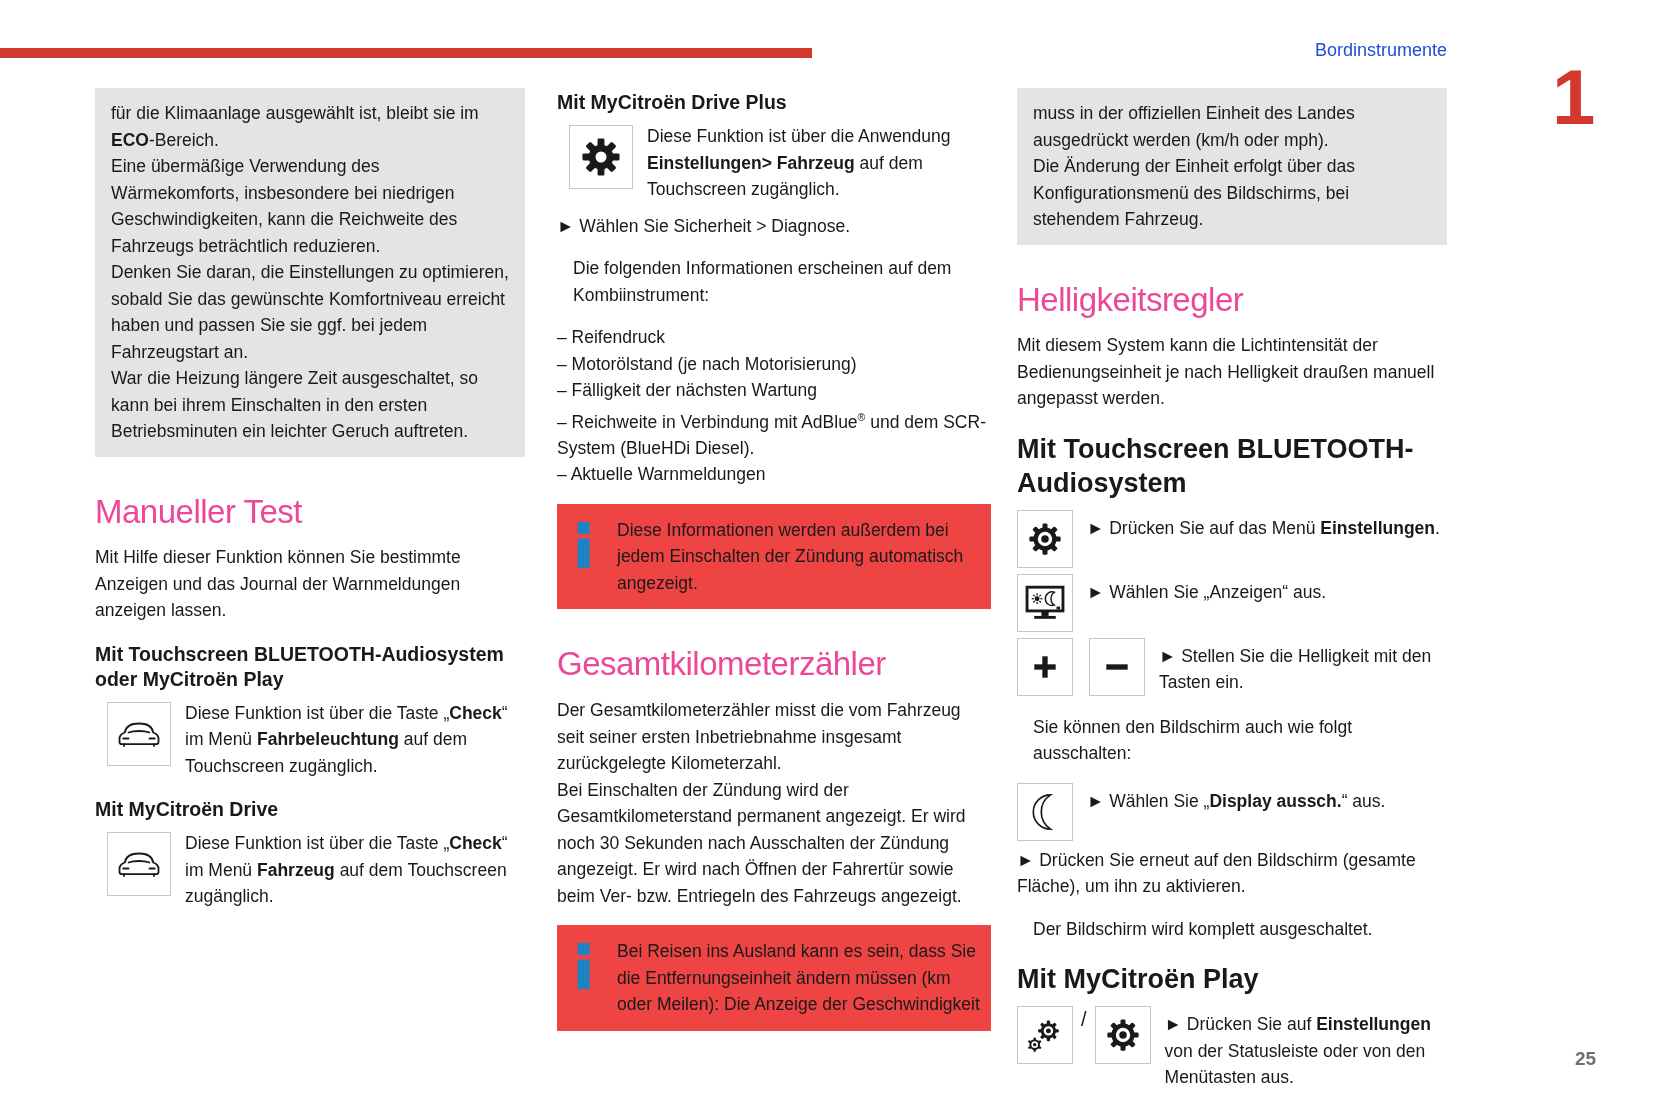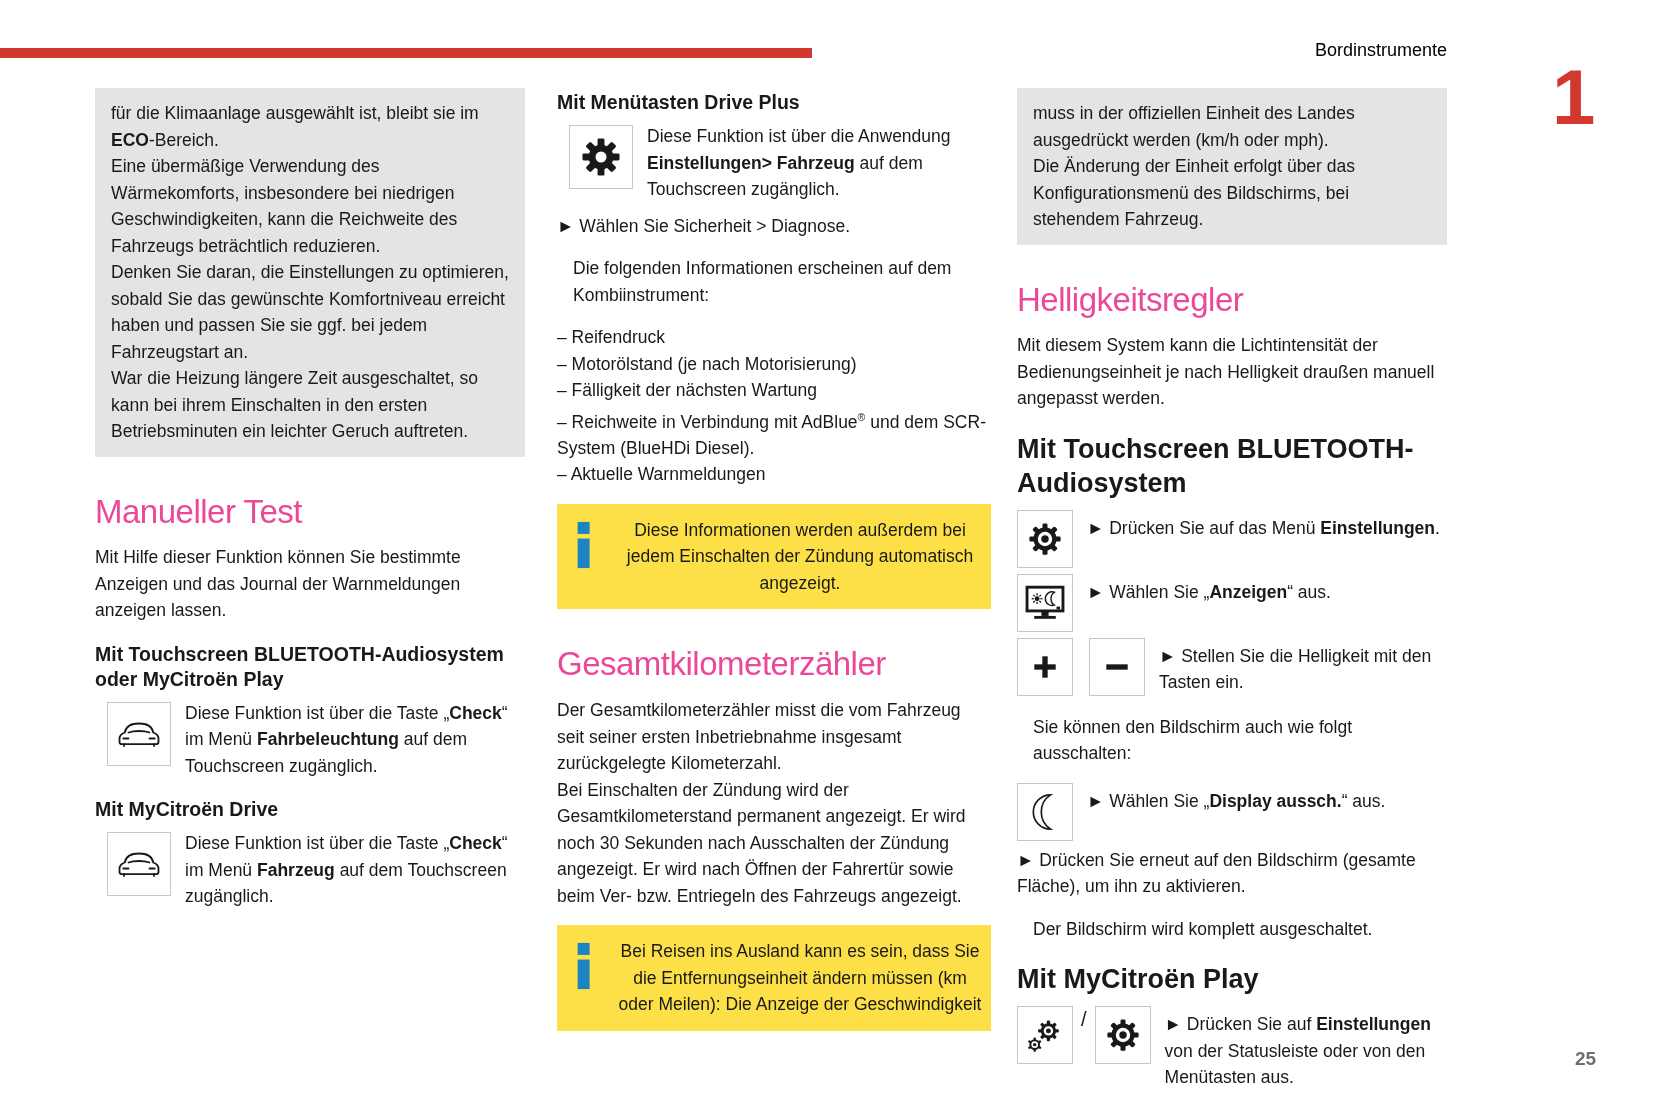--- a/index.html
+++ b/index.html
@@ -1,21 +1,21 @@
 <!DOCTYPE html>
 <html lang="de"><head>
 <meta charset="utf-8">
 <style>
   html,body{margin:0;padding:0;}
   body{
     width:1653px;height:1102px;position:relative;background:#ffffff;
     font-family:"Liberation Sans", sans-serif;color:#191919;overflow:hidden;
   }
   .red-bar{position:absolute;left:0;top:48px;width:812px;height:10px;background:#d2392e;}
-  .header-label{position:absolute;top:40px;right:206px;font-size:18px;color:#000000;}
+  .header-label{position:absolute;top:40px;right:206px;font-size:18px;color:#1d4ed8;}
   .chapter-num{position:absolute;left:1552px;top:58px;font-size:78px;font-weight:bold;color:#d2392e;line-height:1;}
   .page-num{position:absolute;left:1575px;top:1048px;font-size:19px;font-weight:bold;color:#6f6f6f;}
 
   .col{position:absolute;top:88px;width:430px;}
   #col1{left:95px;}
   #col2{left:557px;width:434px;}
   #col3{left:1017px;}
 
   p.body{font-size:17.5px;line-height:26.5px;margin:0;}
   .graybox{background:#e4e4e4;padding:12px 16px;}
@@ -34,21 +34,21 @@
     display:flex;align-items:center;justify-content:center;margin:0 14px 2px 0;box-sizing:border-box;}
   .icon-pair{float:left;margin:0 14px 2px 0;display:flex;align-items:flex-start;}
   .icon-pair .icon-box-sm{float:none;margin:0;}
   .icon-pair .sep{font-size:20px;margin:2px 8px 0 8px;}
   .step-row{margin:0 0 4px;}
   .step-row::after{content:"";display:block;clear:both;}
   .step-row p.body{padding-top:5px;}
   p.step{margin:3px 0 6px;}
   p.plain{margin:16px;}
 
-  .info-box{background:#fde047;padding:13px 8px;margin:16px 0 0;text-align:center;}
+  .info-box{background:#ef4444;padding:13px 8px;margin:16px 0 0;}
   .info-box::after{content:"";display:block;clear:both;}
   .info-i{float:left;width:24px;height:48px;margin:4px 20px 2px 8px;}
 
   .list p.body{margin:0;}
 </style>
 </head>
 <body>
 
 <div class="red-bar"></div>
 <div class="header-label">Bordinstrumente</div>
@@ -84,21 +84,21 @@
         <path d="M18 30 C22 28.6 27 28 32 28 C37 28 42 28.6 46 30"></path>
         <path d="M12 45.5 L12 48 M52 45.5 L52 48"></path>
         <path d="M11 38 L18 38 M46 38 L53 38"></path>
       </svg>
     </span>
     <p class="body"><span>Diese Funktion ist über die Taste „</span><span style="font-weight: bold;">Check</span><span>“ im Menü </span><span style="font-weight: bold;">Fahrzeug</span><span> auf dem Touchscreen zugänglich.</span></p>
   </div>
 </div>
 
 <div class="col" id="col2">
-  <h2 class="sub first">Mit Menütasten Drive Plus</h2>
+  <h2 class="sub first">Mit MyCitroën Drive Plus</h2>
   <div class="icon-block">
     <span class="icon-box">
       <svg viewBox="0 0 64 64" width="44" height="44">
         <g fill="#191919">
           <rect x="27" y="5" width="10" height="12" rx="2"></rect>
           <rect x="27" y="5" width="10" height="12" rx="2" transform="rotate(45 32 32)"></rect>
           <rect x="27" y="5" width="10" height="12" rx="2" transform="rotate(90 32 32)"></rect>
           <rect x="27" y="5" width="10" height="12" rx="2" transform="rotate(135 32 32)"></rect>
           <rect x="27" y="5" width="10" height="12" rx="2" transform="rotate(180 32 32)"></rect>
           <rect x="27" y="5" width="10" height="12" rx="2" transform="rotate(225 32 32)"></rect>
@@ -182,21 +182,21 @@
           <line x1="15.7" y1="20.7" x2="17.8" y2="22.8"></line>
             <line x1="24.2" y1="29.2" x2="26.3" y2="31.3"></line>
           <line x1="26.3" y1="20.7" x2="24.2" y2="22.8"></line>
             <line x1="17.8" y1="29.2" x2="15.7" y2="31.3"></line>
         </g>
         <path d="M45 17 A9.5 9.5 0 1 0 45 35 A11 11 0 0 1 45 17 Z" fill="none" stroke="#191919" stroke-width="2"></path>
         <rect x="27" y="43" width="10" height="7" fill="#191919"></rect>
         <rect x="17" y="50" width="30" height="4" fill="#191919"></rect>
       </svg>
     </span>
-    <p class="body"><span>►  Wählen Sie „</span><span style="font-weight: bold; margin-top: 20px;">Anzeigen</span><span>“ aus.</span></p>
+    <p class="body"><span>►  Wählen Sie „</span><span style="font-weight: normal; margin-top: 20px;">Anzeigen</span><span>“ aus.</span></p>
   </div>
 
   <div class="step-row">
     <span class="icon-pair">
       <span class="icon-box-sm">
         <svg viewBox="0 0 64 64" width="38" height="38">
           <rect x="14" y="27.5" width="36" height="9" fill="#191919"></rect>
           <rect x="27.5" y="14" width="9" height="36" fill="#191919"></rect>
         </svg>
       </span>

